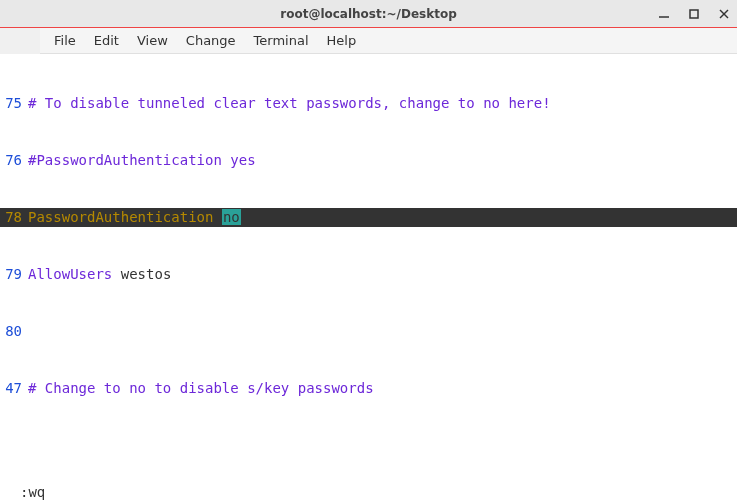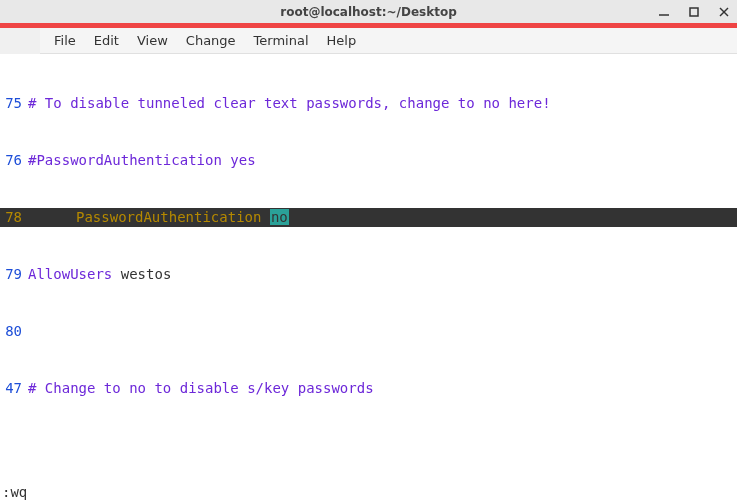--- a/index.html
+++ b/index.html
@@ -7,21 +7,21 @@
   font-family: "DejaVu Sans", "Cantarell", sans-serif;
   font-size: 13px;
   background: #f0f0f0;
   width: 737px;
   height: 503px;
   overflow: hidden;
 }
 .titlebar {
   height: 28px;
   background: #e8e8e8;
-  border-bottom: 5px solid #ef4444;
+  border-bottom: 1px solid #ef4444;
   display: flex;
   align-items: center;
   position: relative;
 }
 .title {
   position: absolute;
   left: 0; right: 0;
   text-align: center;
   font-weight: bold;
   font-size: 12px;
@@ -82,28 +82,28 @@
 }
 .code {
   flex: 1;
 }
 .comment { color: #6d28d9; }
 .key { color: #6d28d9; }
 .plain { color: #333; }
 .line.hl { background: #333333; }
 .line.hl .gutter { color: #b58900; }
 .line.hl .key { color: #b58900; }
-.line.hl .code { color: #eee; margin-left: 48px; }
+.line.hl .code { color: #eee; }
 .hl-val { background: #2aa198; color: #333333; padding: 0 1px; }
 .cmdline {
   height: 19px;
   background: #fff;
   font-family: "DejaVu Sans Mono", monospace;
   font-size: 14px;
-  padding-left: 2px;
+  padding-left: 20px;
   color: #333;
 }
 </style>
 </head>
 <body>
 
 <div class="titlebar">
   <div class="title">root@localhost:~/Desktop</div>
   <div class="win-controls">
     <div class="win-btn">

